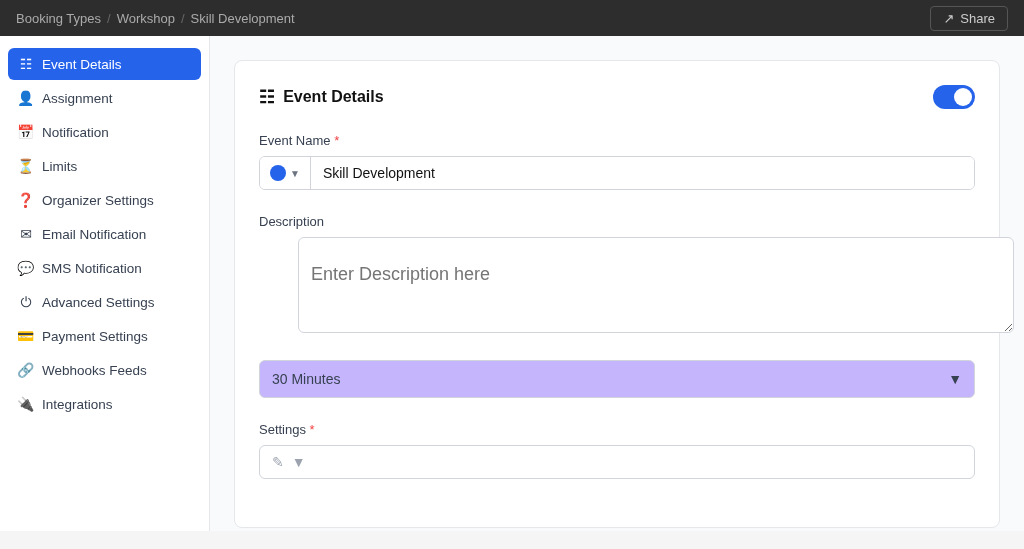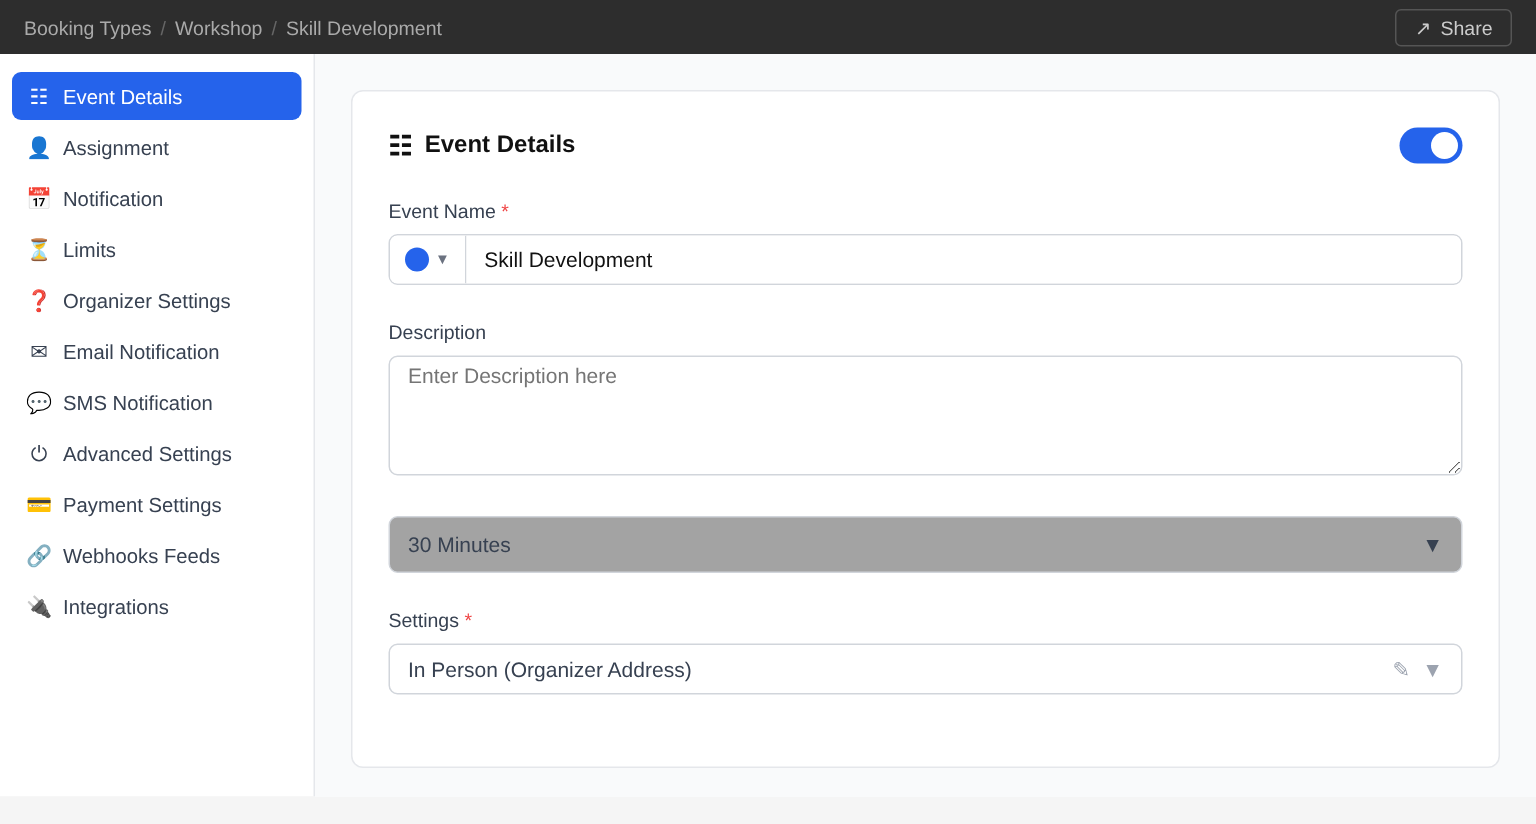--- a/index.html
+++ b/index.html
@@ -39,23 +39,23 @@
     .form-section { margin-bottom: 24px; }
     .form-label { font-size: 13px; font-weight: 500; color: #374151; margin-bottom: 8px; display: block; }
     .required { color: #ef4444; }
 
     .event-name-row { display: flex; align-items: center; border: 1px solid #d1d5db; border-radius: 6px; overflow: hidden; }
     .color-picker-btn { display: flex; align-items: center; gap: 4px; padding: 8px 10px; border-right: 1px solid #d1d5db; background: #fff; cursor: pointer; }
     .color-dot { width: 16px; height: 16px; border-radius: 50%; background: #2563eb; }
     .chevron-small { font-size: 10px; color: #6b7280; }
     .event-name-input { flex: 1; border: none; outline: none; padding: 8px 12px; font-size: 14px; color: #111; }
 
-    .textarea-field { width: 100%; border: 1px solid #d1d5db; border-radius: 6px; padding: 4px 12px; font-size: 14px; color: #9ca3af; resize: vertical; min-height: 80px; outline: none; font-family: inherit; }
+    .textarea-field { width: 100%; border: 1px solid #d1d5db; border-radius: 6px; padding: 26px 12px; font-size: 18px; color: #9ca3af; resize: vertical; min-height: 80px; outline: none; font-family: inherit; margin-left: 39px; }
 
-    .select-field { width: 100%; border: 1px solid #d1d5db; border-radius: 6px; padding: 10px 12px; font-size: 14px; color: #374151; background: #a3a3a3; cursor: pointer; display: flex; align-items: center; justify-content: space-between; }
+    .select-field { width: 100%; border: 1px solid #d1d5db; border-radius: 6px; padding: 10px 12px; font-size: 14px; color: #374151; background: #c4b5fd; cursor: pointer; display: flex; align-items: center; justify-content: space-between; }
 
     .location-row { border: 1px solid #d1d5db; border-radius: 6px; display: flex; align-items: center; padding: 8px 12px; }
     .location-text { flex: 1; font-size: 14px; color: #374151; }
     .location-actions { display: flex; gap: 8px; color: #9ca3af; cursor: pointer; }
 
     .add-location-link { color: #2563eb; font-size: 13px; margin-top: 8px; display: block; cursor: pointer; }
   </style>
 </head>
 <body>
 
@@ -157,21 +157,20 @@
             <span>30 Minutes</span>
             <span>▼</span>
           </div>
         </div>
 
         <div class="form-section">
           <label class="form-label">
             <span>Settings</span><span class="required"> *</span>
           </label>
           <div class="location-row">
-            <span class="location-text">In Person (Organizer Address)</span>
             <div class="location-actions">
               <span>✎</span>
               <span>▼</span>
             </div>
           </div>
         </div>
 
 
       </div>
     </div>

